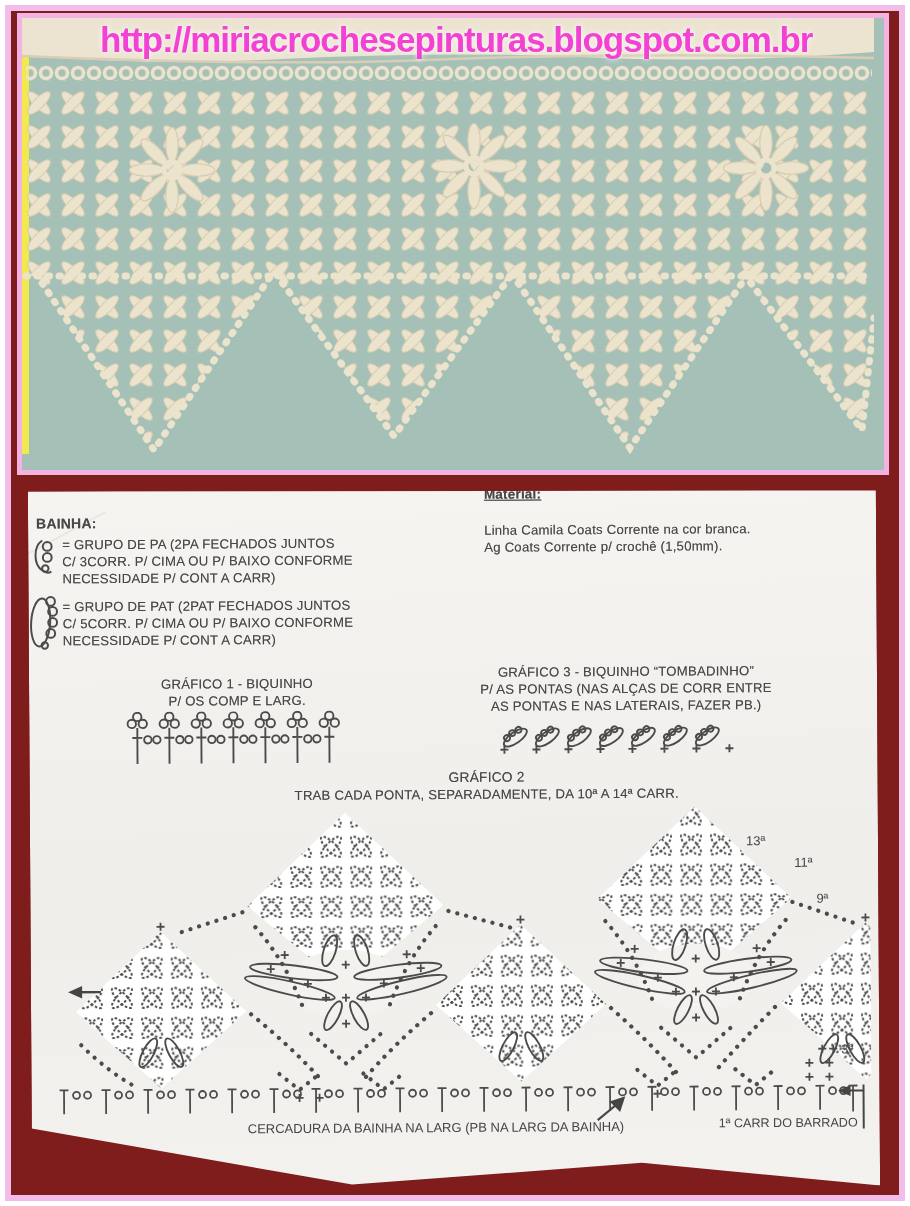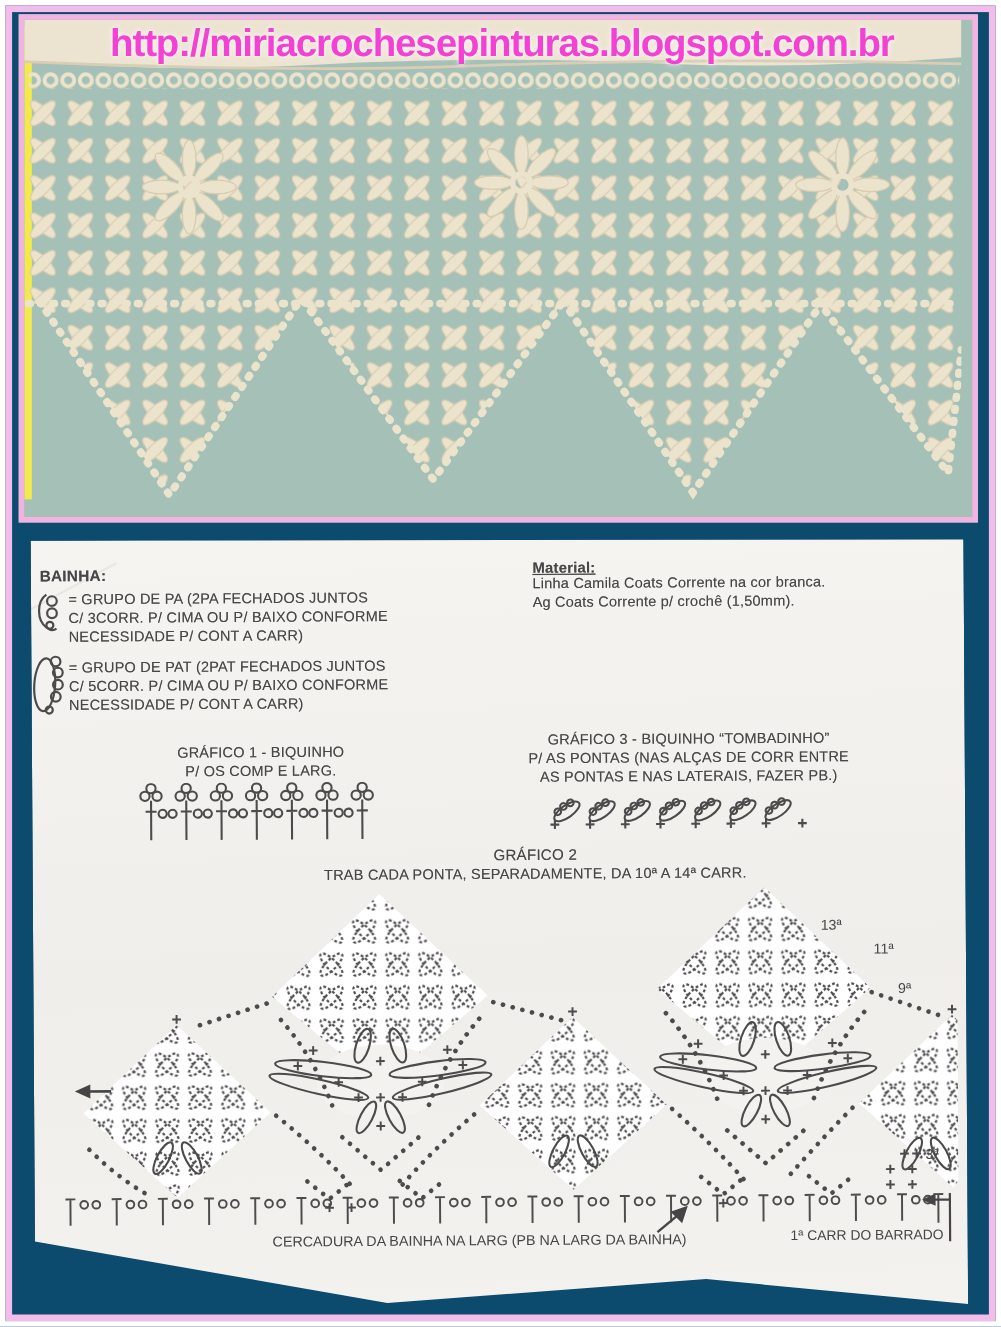--- a/index.html
+++ b/index.html
@@ -1,18 +1,18 @@
 <!DOCTYPE html>
 <html><head>
 <meta charset="utf-8">
 <style>
   html,body{margin:0;padding:0;}
   body{font-family:"Liberation Sans", sans-serif;}
   .page{position:relative;width:910px;height:1206px;background:#ffffff;overflow:hidden;}
-  .frame{position:absolute;inset:5px;border:6px solid #f3bdeb;background:#0c4a6e;}
+  .frame{position:absolute;inset:5px;border:6px solid #f3bdeb;background:#7f1d1d;}
   
   .photo{position:absolute;left:6px;top:2px;width:862px;height:452px;border:5px solid #f2b3e2;
          background:#a5c1b7;overflow:hidden;}
   .photo svg{display:block;}
   .url-banner{position:absolute;top:2px;left:78px;width:790px;
       font-size:35px;font-weight:700;letter-spacing:-1px;color:#f341d4;white-space:nowrap;
       text-shadow:0 0 6px rgba(255,255,255,.85),0 0 2px rgba(255,255,255,.6);}
   
   .paper{position:absolute;left:12px;top:473px;width:856px;height:714px;
       background:linear-gradient(178deg,#f5f4f1 0%,#efeeeb 55%,#f3f2ef 100%);
@@ -120,21 +120,21 @@
           <circle cx="23" cy="39" r="4.4"></circle>
           <circle cx="17" cy="51" r="3.2"></circle>
         </g>
       </svg>
       <div class="txt" style="left:41px;top:112px;">
         <div>= GRUPO DE PAT (2PAT FECHADOS JUNTOS</div>
         <div>C/ 5CORR. P/ CIMA OU P/ BAIXO CONFORME</div>
         <div>NECESSIDADE P/ CONT A CARR)</div>
       </div>
 
-      <div class="txt b u" style="left:463px;top:24px;font-size:13.5px;">Material:</div>
+      <div class="txt b u" style="left:463px;top:2px;font-size:13.5px;">Material:</div>
       <div class="txt" style="left:463px;top:38px;">
         <div>Linha Camila Coats Corrente na cor branca.</div>
         <div>Ag Coats Corrente p/ crochê (1,50mm).</div>
       </div>
 
       <div class="txt ctr" style="left:99px;top:190px;width:232px;">
         <div>GRÁFICO 1 - BIQUINHO</div>
         <div>P/ OS COMP E LARG.</div>
       </div>
       <svg style="position:absolute;left:101px;top:226px;" width="228" height="58" viewBox="0 0 228 58">

